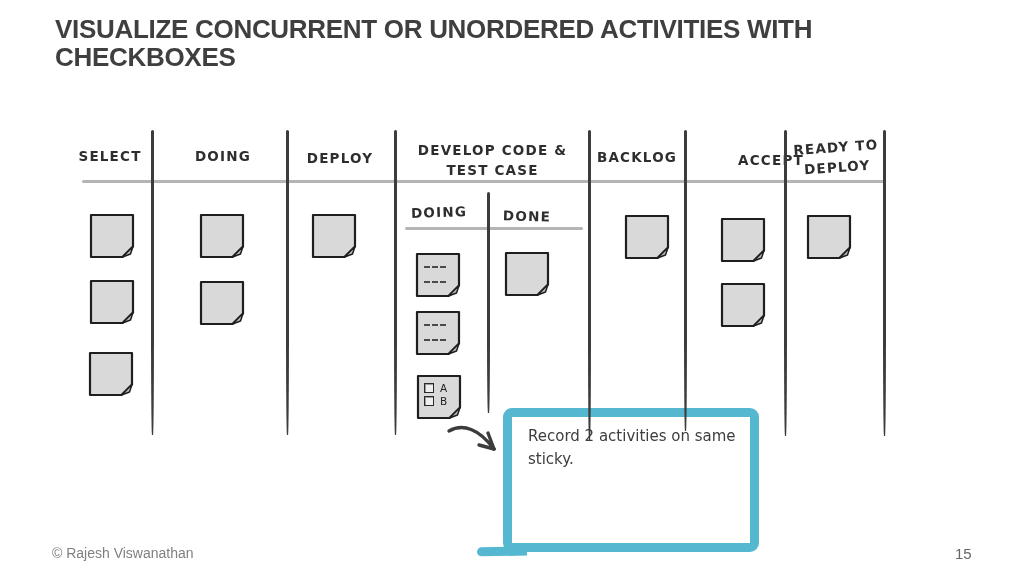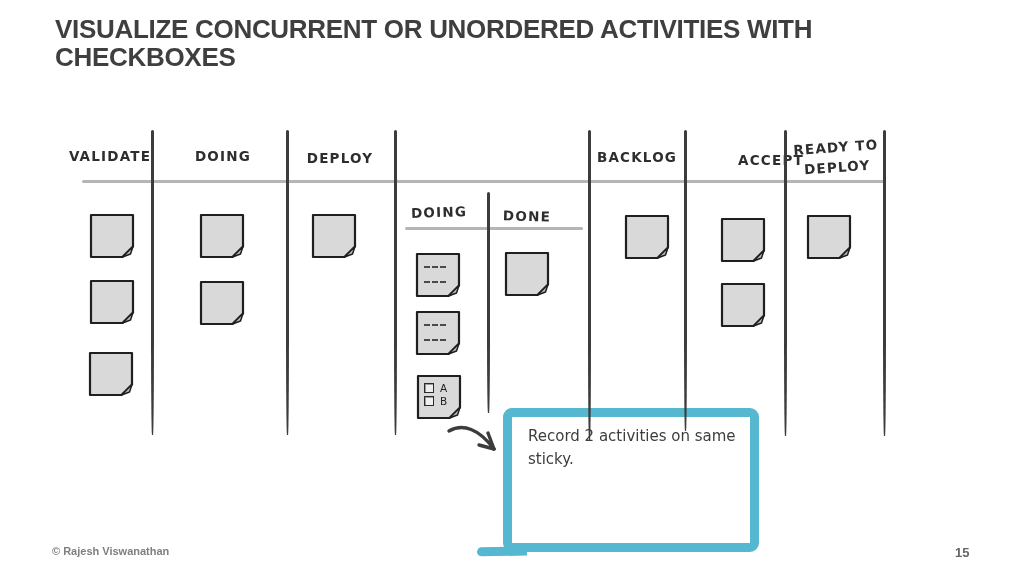--- a/index.html
+++ b/index.html
@@ -59,45 +59,46 @@
   .callout-text{
     position:absolute; left:16px; top:8px; width:215px;
     font-family:"DejaVu Sans", sans-serif; font-size:15px; line-height:1.5;
     color:#3d3d3d;
   }
   .callout-text p{ margin:0 0 10px 0; }
   
   .arrow{ position:absolute; left:443px; top:419px; z-index:4; }
   
   .footer-copy{
-    position:absolute; left:52px; top:545px; font-size:11px; font-weight:bold; color:#7f7f7f;
+    position:absolute; left:52px; top:545px; font-size:14px; font-weight:normal; color:#7f7f7f;
   }
   .page-num{
-    position:absolute; left:955px; top:545px; font-size:13px; color:#666;font-weight:bold;
+    position:absolute; left:955px; top:545px; font-size:15px; color:#666;
   }
 </style>
 </head>
 <body>
 
 <div class="slide">
 
   <svg width="0" height="0" style="position:absolute" aria-hidden="true">
     <defs>
       <g id="sticky-shape">
         <path d="M2 2 H44 V33.5 L33.5 44 H2 Z" fill="#d9d9d9" stroke="#1f1f1f" stroke-width="2.2" stroke-linejoin="round"></path>
         <path d="M44 33.5 L33.5 44 L41.5 41 Z" fill="#bcbcbc" stroke="#1f1f1f" stroke-width="1.5" stroke-linejoin="round"></path>
       </g>
     </defs>
   </svg>
 
   <div class="title">VISUALIZE CONCURRENT OR UNORDERED ACTIVITIES WITH CHECKBOXES</div>
 
-  <div class="hand col-head" style="left:60px;  top:146px; width:100px;">VALIDATE</div>
+  <div class="hand col-head" style="left:60px;  top:146px; width:100px;">SELECT</div>
   <div class="hand col-head" style="left:173px; top:146px; width:100px;">DOING</div>
   <div class="hand col-head" style="left:290px; top:148px; width:100px;">DEPLOY</div>
+  <div class="hand col-head" style="left:410px; top:140px; width:165px;">DEVELOP CODE &amp; TEST CASE</div>
   <div class="hand col-head" style="left:592px; top:147px; width:90px;">BACKLOG</div>
   <div class="hand col-head" style="left:726px; top:150px; width:90px;">ACCEPT</div>
   <div class="hand col-head" style="left:790px; top:137px; width:93px; transform:rotate(-4deg);">READY TO DEPLOY</div>
 
   <div class="hand col-head" style="left:410px; top:202px; width:58px; transform:rotate(-2deg);">DOING</div>
   <div class="hand col-head" style="left:502px; top:206px; width:50px; transform:rotate(1.5deg);">DONE</div>
 
   <div class="vline" style="left:151px; top:130px; height:305px;"></div>
   <div class="vline" style="left:286px; top:130px; height:305px;"></div>
   <div class="vline" style="left:394px; top:130px; height:305px;"></div>

